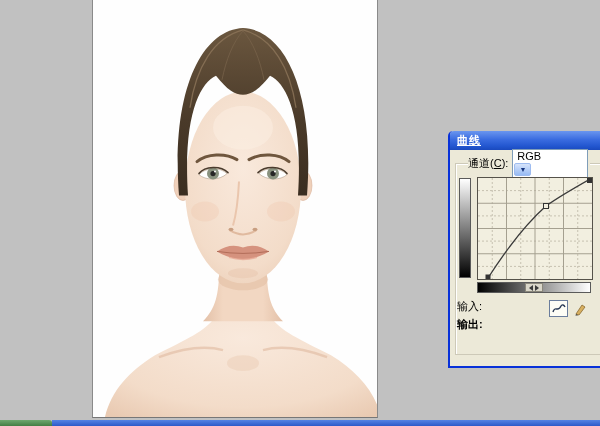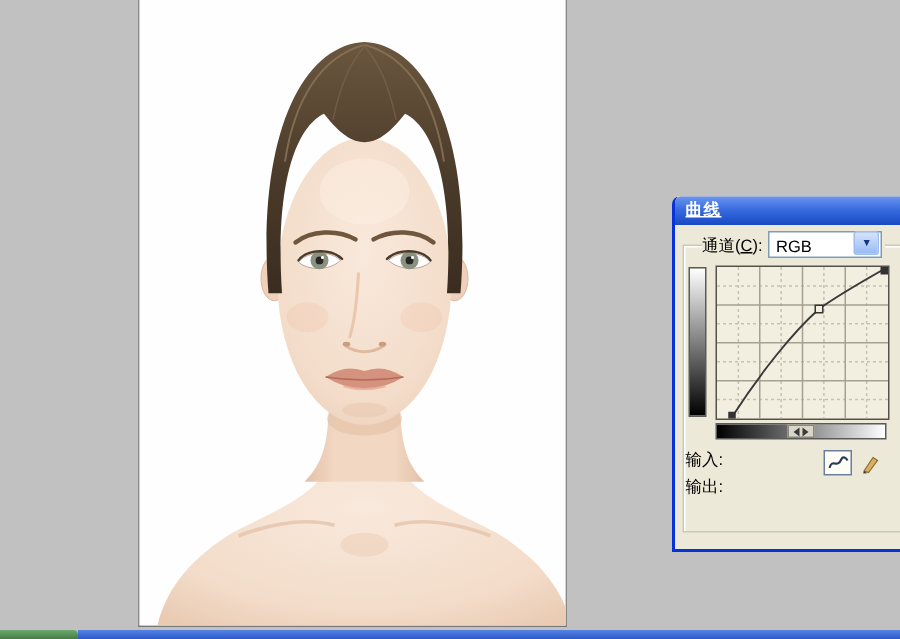--- a/index.html
+++ b/index.html
@@ -18,42 +18,42 @@
   #curves-title{height:19px;line-height:19px;padding-left:7px;color:#fff;font-weight:bold;
                 background:linear-gradient(180deg,#6a96ef 0%,#3a6ce0 45%,#2256cf 80%,#1a49be 100%);
                 border-top-left-radius:4px;letter-spacing:1px;text-decoration:underline;}
   #curves-body{position:relative;width:100%;height:216px;}
 
   .groupbox{position:absolute;left:5px;top:13px;width:160px;height:190px;
             border:1px solid #cdc9b8;box-shadow:1px 1px 0 #fff inset;}
 
   #channel-row{position:absolute;left:18px;top:4px;height:18px;display:flex;align-items:center;background:#ECE9D8;padding-right:2px;}
   #channel-label{margin-right:4px;background:#ECE9D8;}
-  #channel-select{position:relative;width:76px;height:18px;background:#fff;border:1px solid #7F9DB9;
-                  box-sizing:border-box;display:flex;align-items:flex-end;}
+  #channel-select{position:relative;width:76px;height:29px;background:#fff;border:1px solid #7F9DB9;
+                  box-sizing:border-box;display:flex;align-items:flex-start;flex-direction:column;}
   #channel-value{flex:1;padding-left:4px;}
   #channel-arrow{width:15px;height:14px;margin:1px;display:flex;align-items:center;justify-content:center;
                  background:linear-gradient(180deg,#d6e4fb,#98bbf4);border:1px solid #9ebcf0;border-radius:2px;
                  font-size:7px;color:#16357f;}
 
   #v-gradient{position:absolute;left:9px;top:28px;width:12px;height:100px;
               background:linear-gradient(180deg,#ffffff,#000000);border:1px solid #5a5a5a;box-sizing:border-box;}
   #plot{position:absolute;left:27px;top:27px;width:114px;height:101px;background:#F2EFE0;
         border:1px solid #55524a;box-sizing:content-box;}
   #h-gradient{position:absolute;left:27px;top:132px;width:114px;height:11px;
               background:linear-gradient(90deg,#000000,#ffffff);border:1px solid #5a5a5a;box-sizing:border-box;
               display:flex;align-items:center;justify-content:center;}
   #h-gradient-thumb{width:16px;height:7px;background:#d9d6c9;border:1px solid #8a877b;
                     display:flex;align-items:center;justify-content:center;gap:2px;}
   .tri{width:0;height:0;border-top:3px solid transparent;border-bottom:3px solid transparent;}
   .tri-left{border-right:4px solid #3a3a3a;}
   .tri-right{border-left:4px solid #3a3a3a;}
 
   #input-label{position:absolute;left:7px;top:149px;}
-  #output-label{position:absolute;left:7px;top:167px;}
+  #output-label{position:absolute;left:7px;top:167px;font-weight:bold;}
 
   #point-tool-btn{position:absolute;left:99px;top:150px;width:19px;height:17px;background:#fdfdf6;
                   border:1px solid #6a7d9c;box-sizing:border-box;display:flex;align-items:center;justify-content:center;}
   #pencil-tool-btn{position:absolute;left:120px;top:150px;width:17px;height:17px;display:flex;
                    align-items:center;justify-content:center;background:transparent;border:none;}
 
   
   #taskbar{position:absolute;left:0;bottom:0;width:600px;height:6px;display:flex;}
   #start-button{width:52px;height:6px;background:linear-gradient(180deg,#6fa86f,#447e44);border-top-right-radius:3px;}
   #taskbar-bar{flex:1;height:6px;background:linear-gradient(180deg,#5583e4,#2c59c9);}

